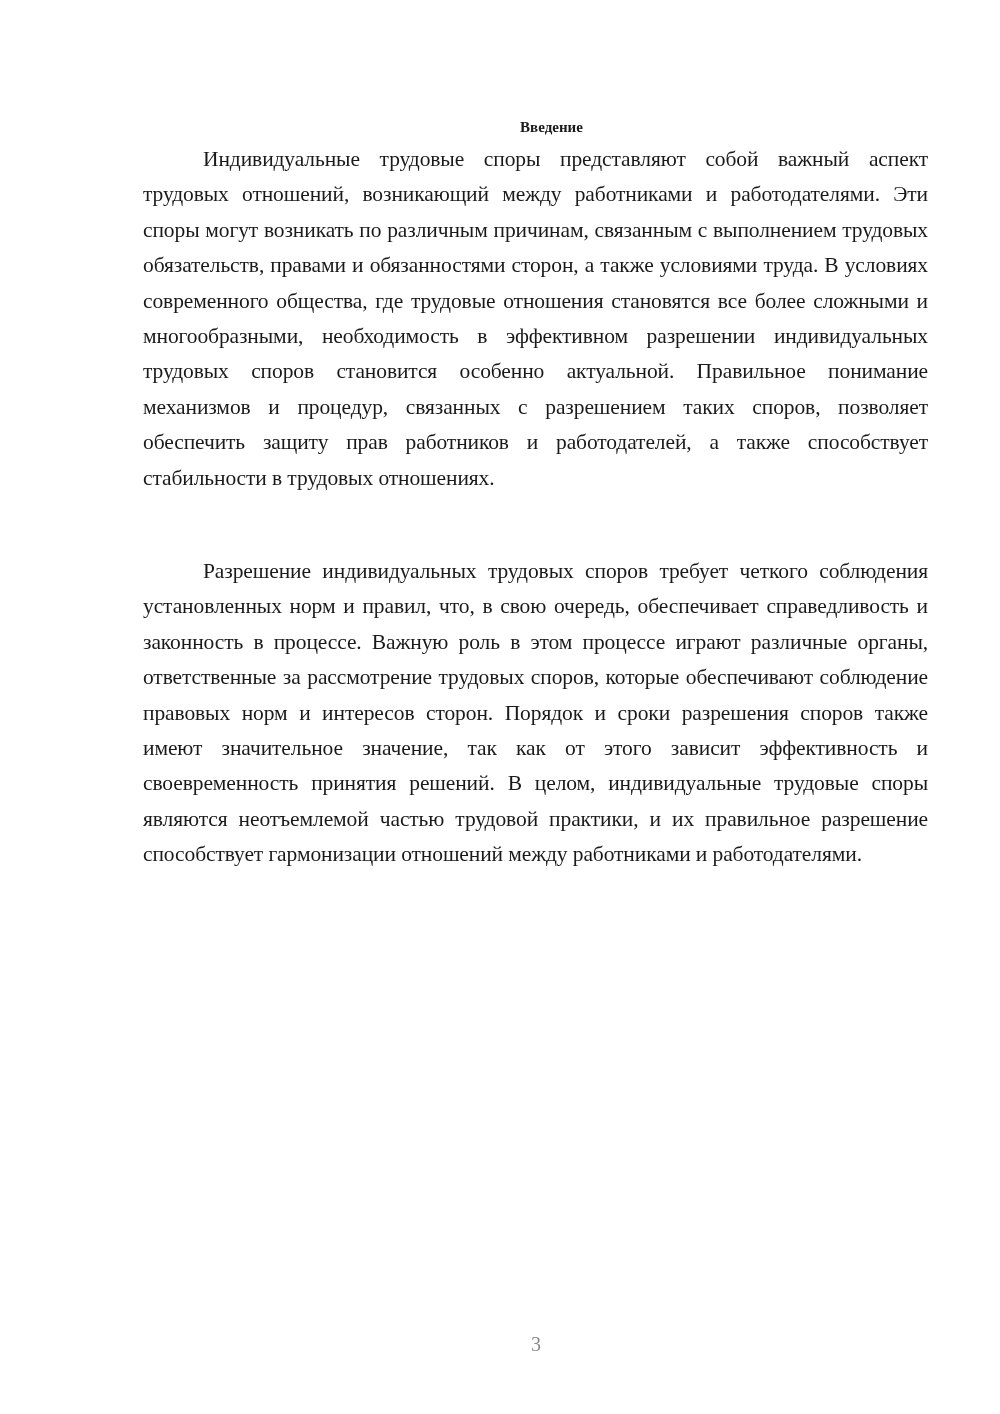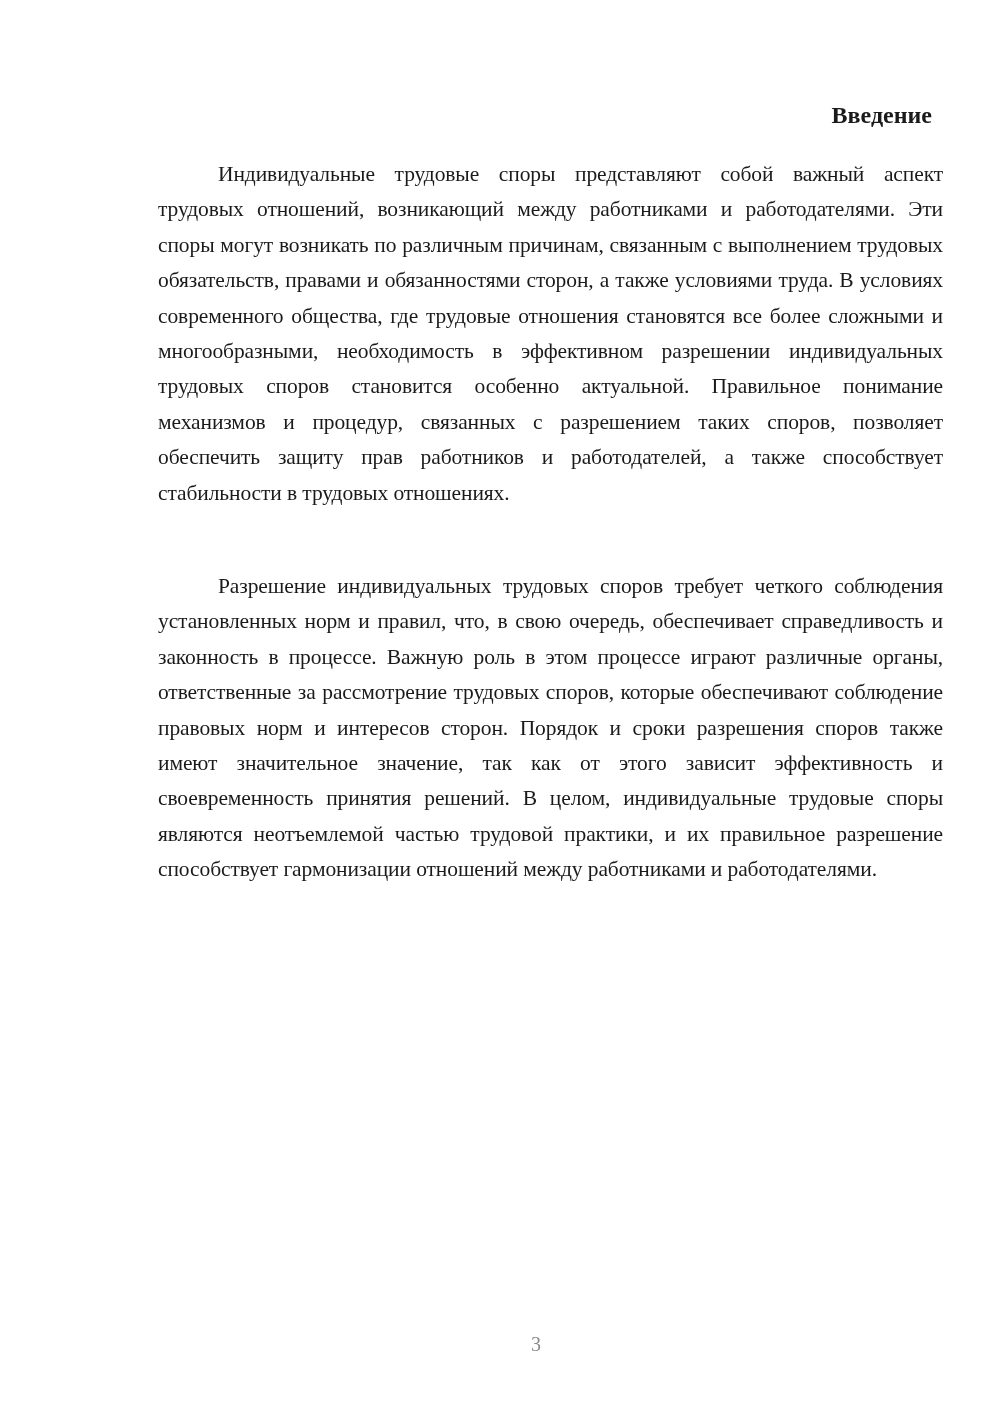--- a/index.html
+++ b/index.html
@@ -20,35 +20,35 @@
       left: 0; top: 0;
       width: 1000px;
       height: 1414px;
       background: #ffffff;
     }
     .heading {
       position: absolute;
       top: 97px;
       left: 143px;
       width: 785px;
-      text-align: right;
+      text-align: center;
       font-weight: bold;
-      font-size: 24px;
+      font-size: 15px;
       line-height: 28px;
-      margin: 4px;
+      margin: 16px;
     }
     .body-text {
       position: absolute;
       left: 143px;
       width: 785px;
       font-size: 21.5px;
       line-height: 35.4px;
       text-align: justify;
       text-indent: 60px;
-      margin: 15px;
+      margin: 0;
       letter-spacing: -0.1px;
     }
     #p1 { top: 142px; }
     #p2 { top: 554px; }
     .page-number {
       position: absolute;
       top: 1333px;
       left: 0;
       width: 1072px;
       text-align: center;

